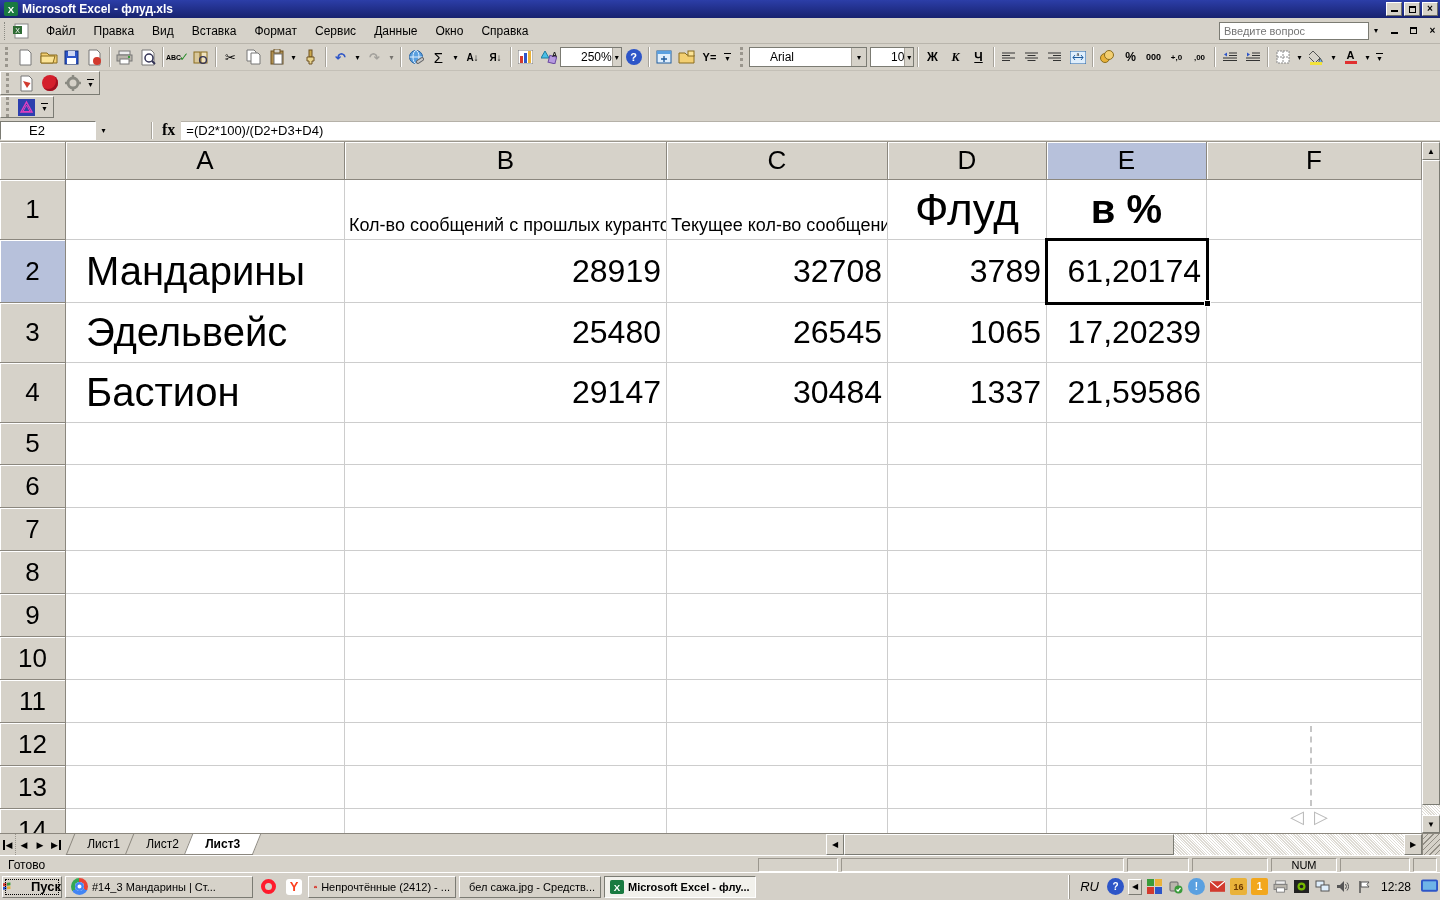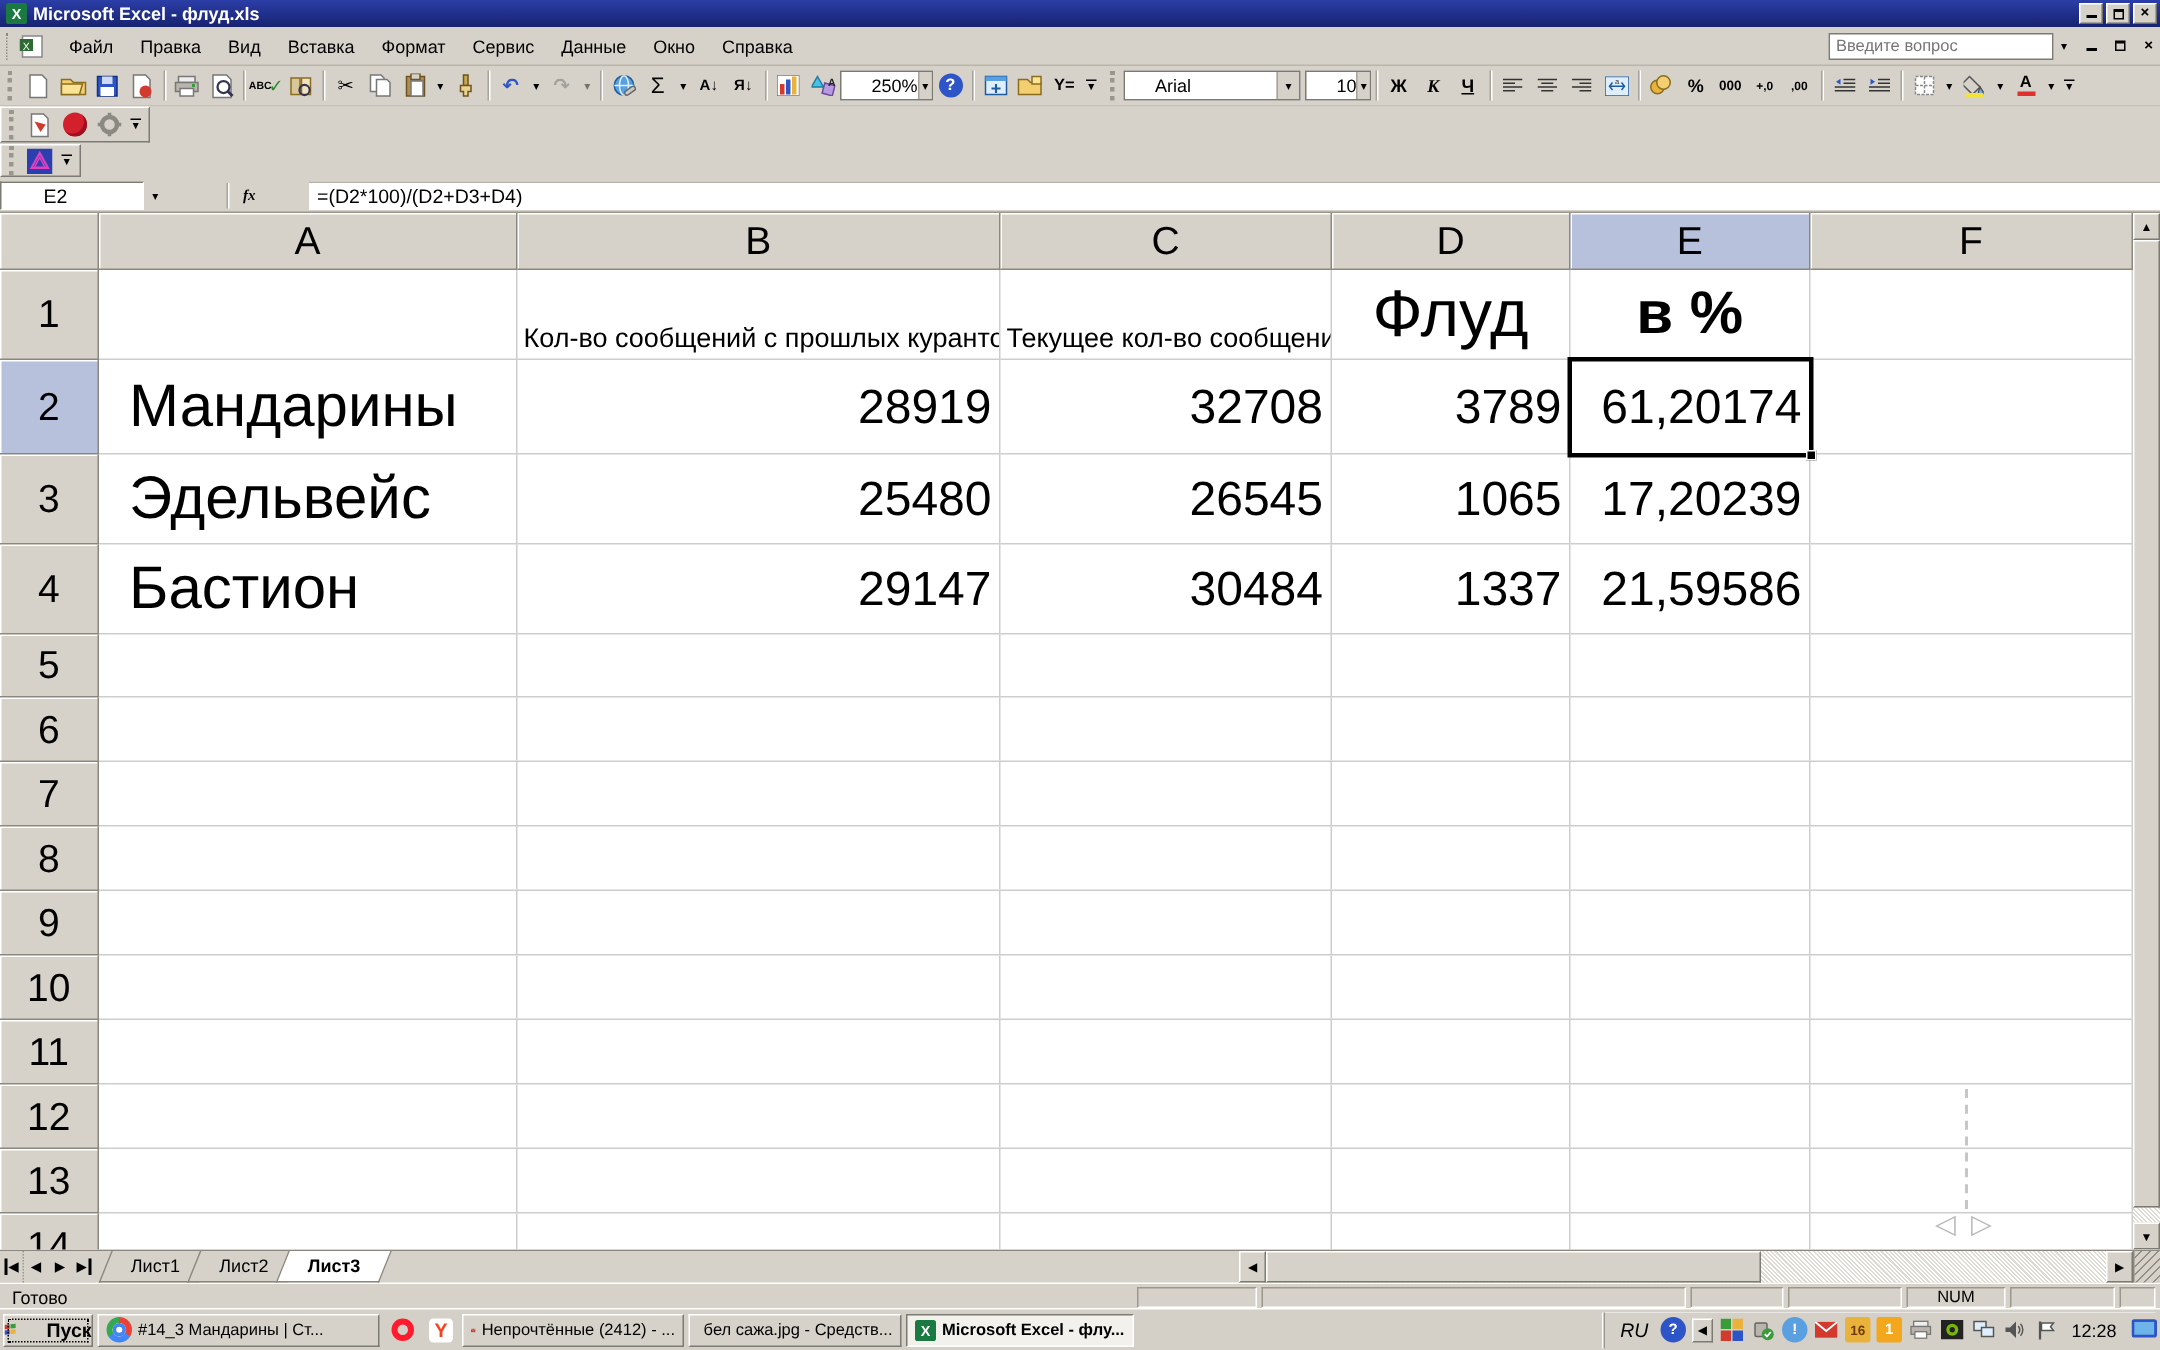--- a/index.html
+++ b/index.html
@@ -48,22 +48,22 @@
   .tbfloat-row { display:flex; align-items:flex-start; background:#d6d2c9; }
   .palette { display:flex; align-items:center; height:24px; padding:0 2px; margin:0 0 1px 0;
              border:1px solid; border-color:#fff #7b7b73 #7b7b73 #fff; background:#d6d2c9; }
   .p2 { height:22px; }
 
   
   .fbar { height:23px; display:flex; align-items:center; background:#d6d2c9; border-bottom:1px solid #9a968d; }
   .namebox { width:96px; height:19px; background:#fff; border:1px solid; border-color:#7b7b73 #fff #fff #7b7b73; font-size:13px; display:flex; align-items:center; padding-left:28px; }
   .namedd { width:15px; height:19px; display:flex; align-items:center; justify-content:center; font-size:8px; }
   .fxsep { width:1px; height:17px; background:#a7a39a; margin:0 4px 0 40px; box-shadow:1px 0 0 #fff; }
-  .fx { font-family:"Liberation Serif",serif; font-style:italic; font-weight:bold; font-size:10px; padding:0 6px; }
-  .finput { flex:1; height:19px; background:#fff; border-top:1px solid #b5b1a8; font-size:13px; display:flex; align-items:center; padding-left:5px;margin-left:30px; }
+  .fx { font-family:"Liberation Serif",serif; font-weight:bold; font-size:16px; padding:0 6px; }
+  .finput { flex:1; height:19px; background:#fff; border-top:1px solid #b5b1a8; font-size:13px; display:flex; align-items:center; padding-left:5px; }
 
   
   .gridwrap { position:relative; height:691px; background:#fff; overflow:hidden; }
   .sheet { width:1422px; overflow:hidden; position:relative; height:100%; }
   .srow { display:flex; }
   .hcell,.rh { background:#d6d2c9; border-right:1px solid #8b877e; border-bottom:1px solid #8b877e;
                box-shadow:inset 1px 1px 0 #fff; display:flex; align-items:center; justify-content:center;
                font-size:26px; }
   .hsel { background:#b7c1db; }
   .rh { width:66px; flex:none; }

